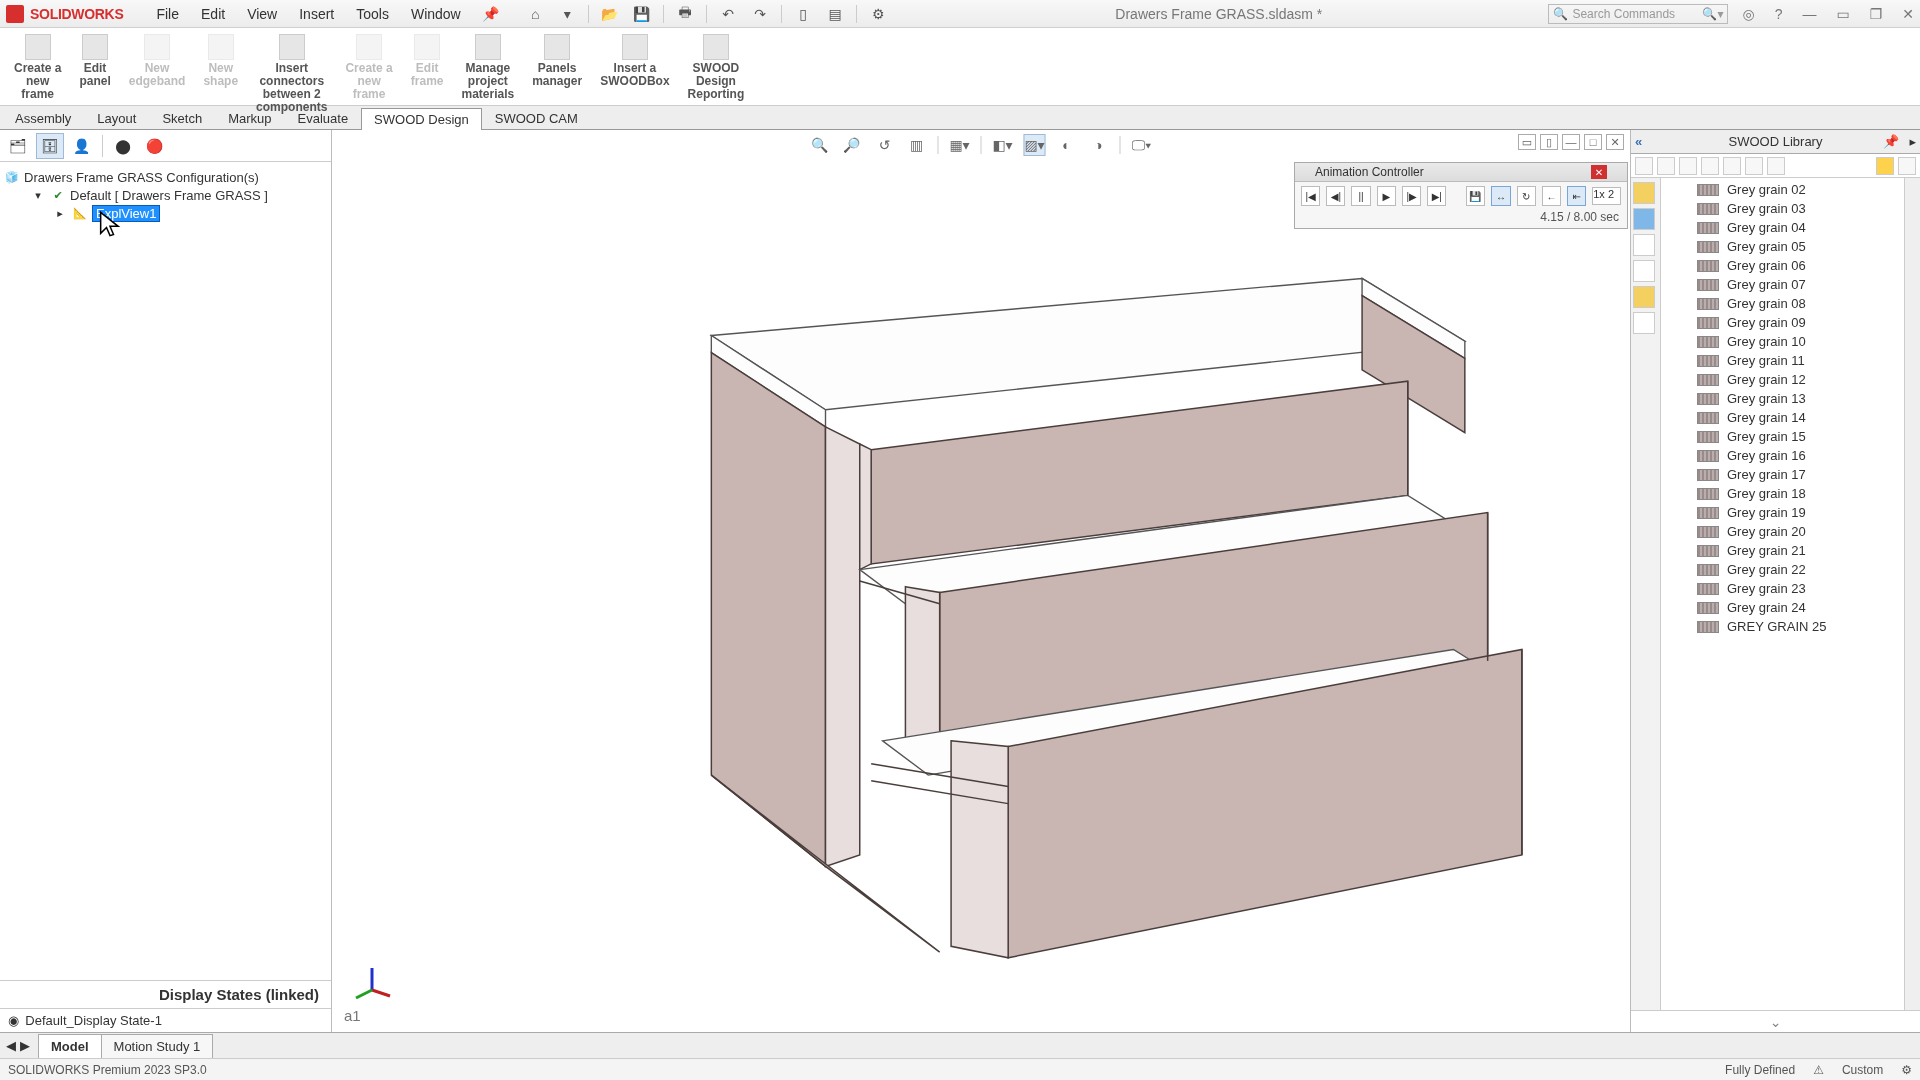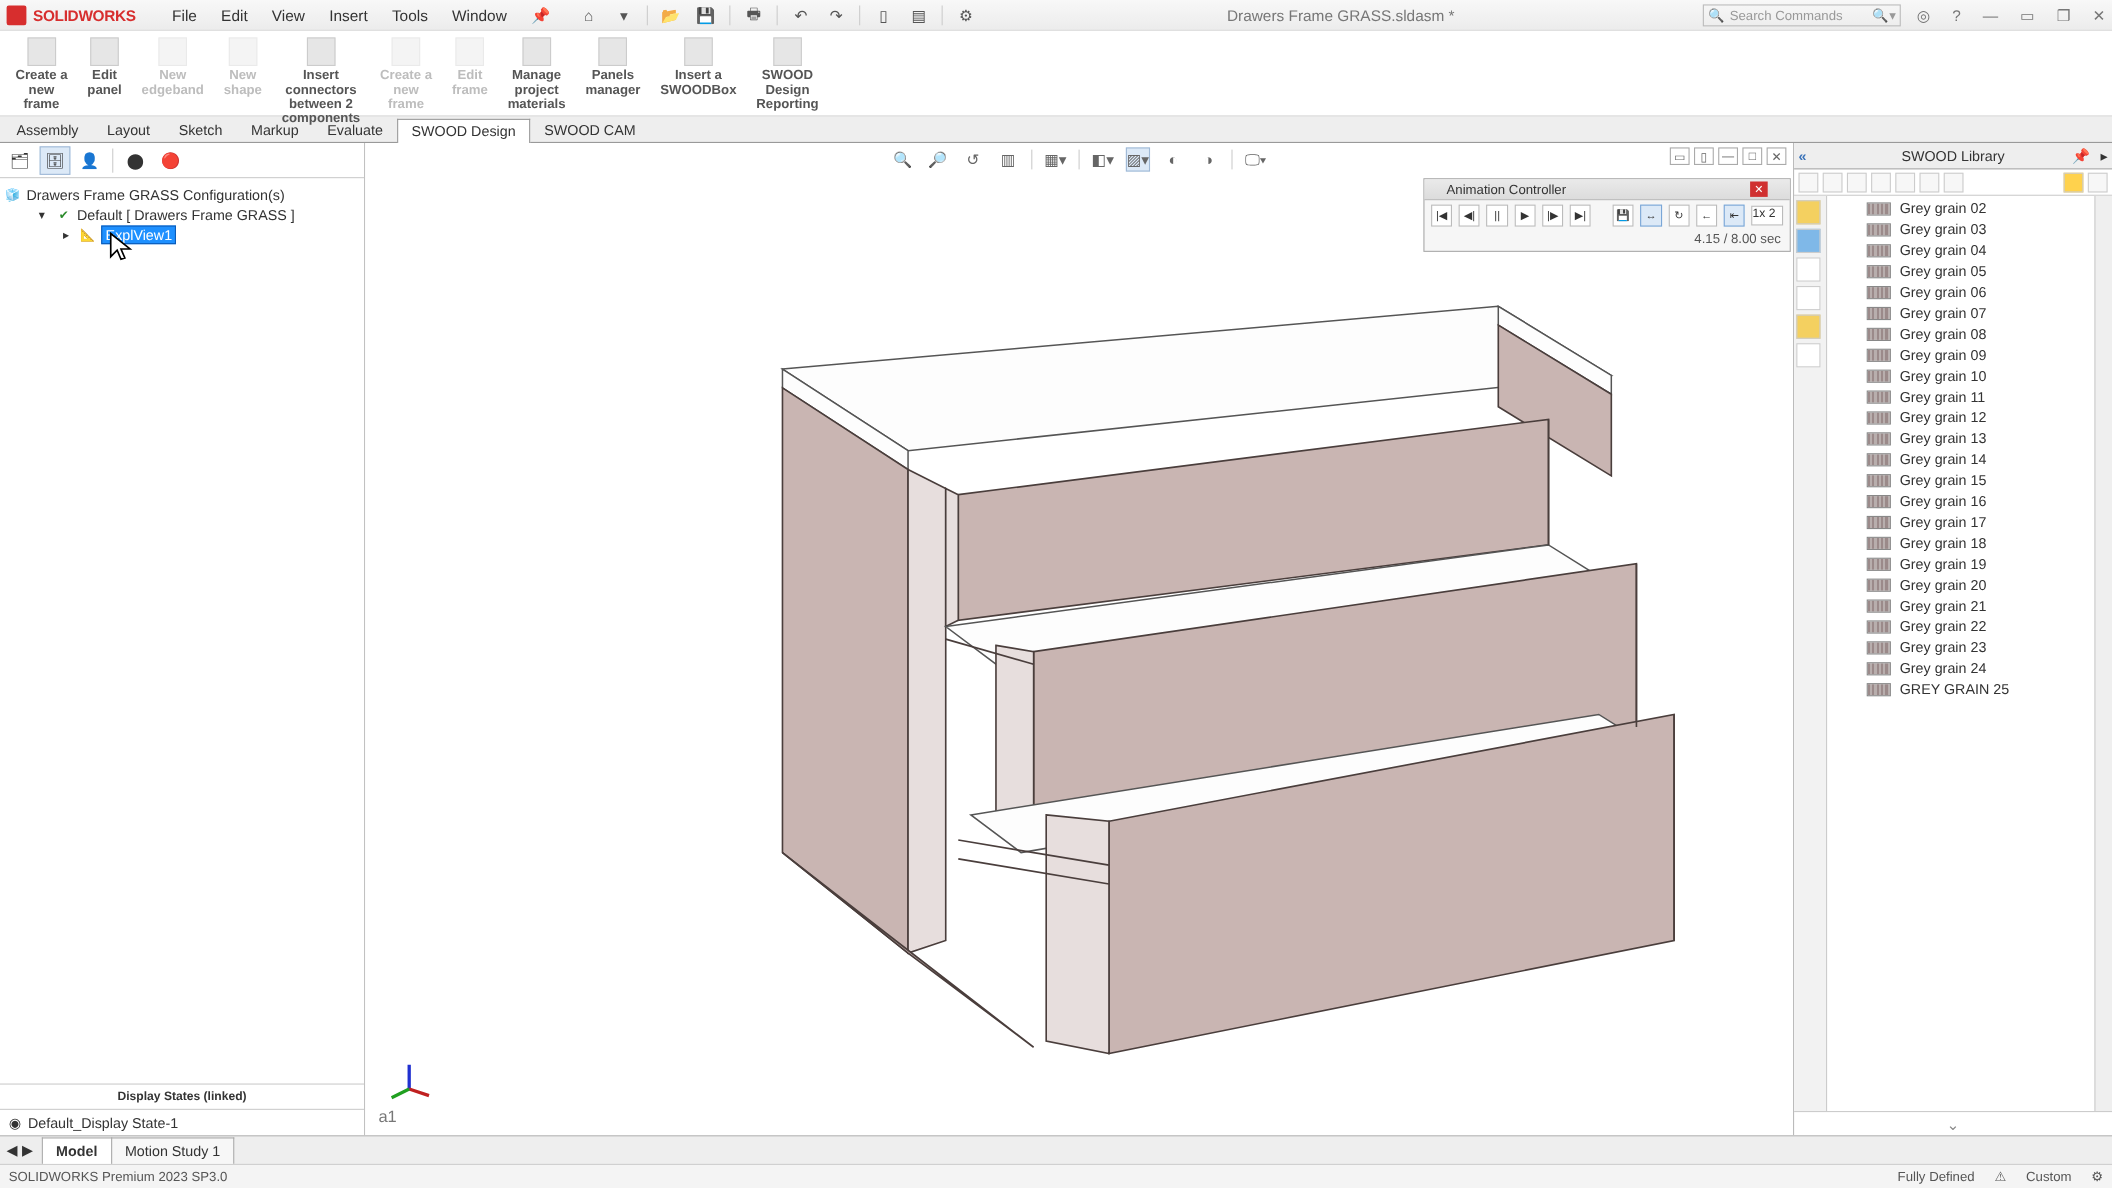--- a/index.html
+++ b/index.html
@@ -38,21 +38,21 @@
   .left-toolbar { height: 32px; border-bottom: 1px solid #ccc; display: flex; align-items: center; padding: 0 4px; gap: 4px; }
   .lt-btn { width: 28px; height: 26px; display:flex; align-items:center; justify-content:center; border:1px solid transparent;}
   .lt-btn.pressed { border:1px solid #9fb9d6; background:#dce9f7;}
   .panel-title { text-align: center; font-weight: bold; font-size: 14px; padding: 6px 0; border-bottom: 1px solid #ddd;}
   .tree { flex: 1; overflow: auto; padding: 6px 4px; font-size: 13px; }
   .tree-row { display: flex; align-items: center; gap: 4px; padding: 1px 0; white-space: nowrap; }
   .tree-row .ico { width: 16px; height: 16px; display:inline-flex; align-items:center; justify-content:center; font-size:11px; }
   .tree-row.sel span.label { background:#1e90ff; color:#fff; padding:0 3px; border:1px solid #0a5bb8;}
   .indent1 { padding-left: 26px; }
   .indent2 { padding-left: 48px; }
-  .ds-hdr { text-align:center; font-weight:bold; border-top:1px solid #ccc; border-bottom:1px solid #ccc; padding:5px 12px; font-size:11px;}
+  .ds-hdr { text-align:right; font-weight:bold; border-top:1px solid #ccc; border-bottom:1px solid #ccc; padding:5px 12px; font-size:15px;}
   .ds-row { padding:4px 8px; font-size:13px; display:flex; align-items:center; gap:6px;}
   
   
   .viewport { flex: 1; position: relative; background: #fff; }
   .hud { position:absolute; top:2px; left:50%; transform:translateX(-50%); display:flex; gap:10px; align-items:center; padding:2px 6px;}
   .hud .hicon { width:22px; height:22px; display:flex; align-items:center; justify-content:center; color:#666; border:1px solid transparent;}
   .hud .hicon.pressed { border:1px solid #9fb9d6; background:#dce9f7;}
   .hud .sepv { width:1px; height:18px; background:#ccc; }
   .view-controls { position:absolute; top:4px; right:6px; display:flex; gap:4px;}
   .vc { width:18px; height:16px; border:1px solid #aaa; font-size:11px; display:flex; align-items:center; justify-content:center; color:#666;}

